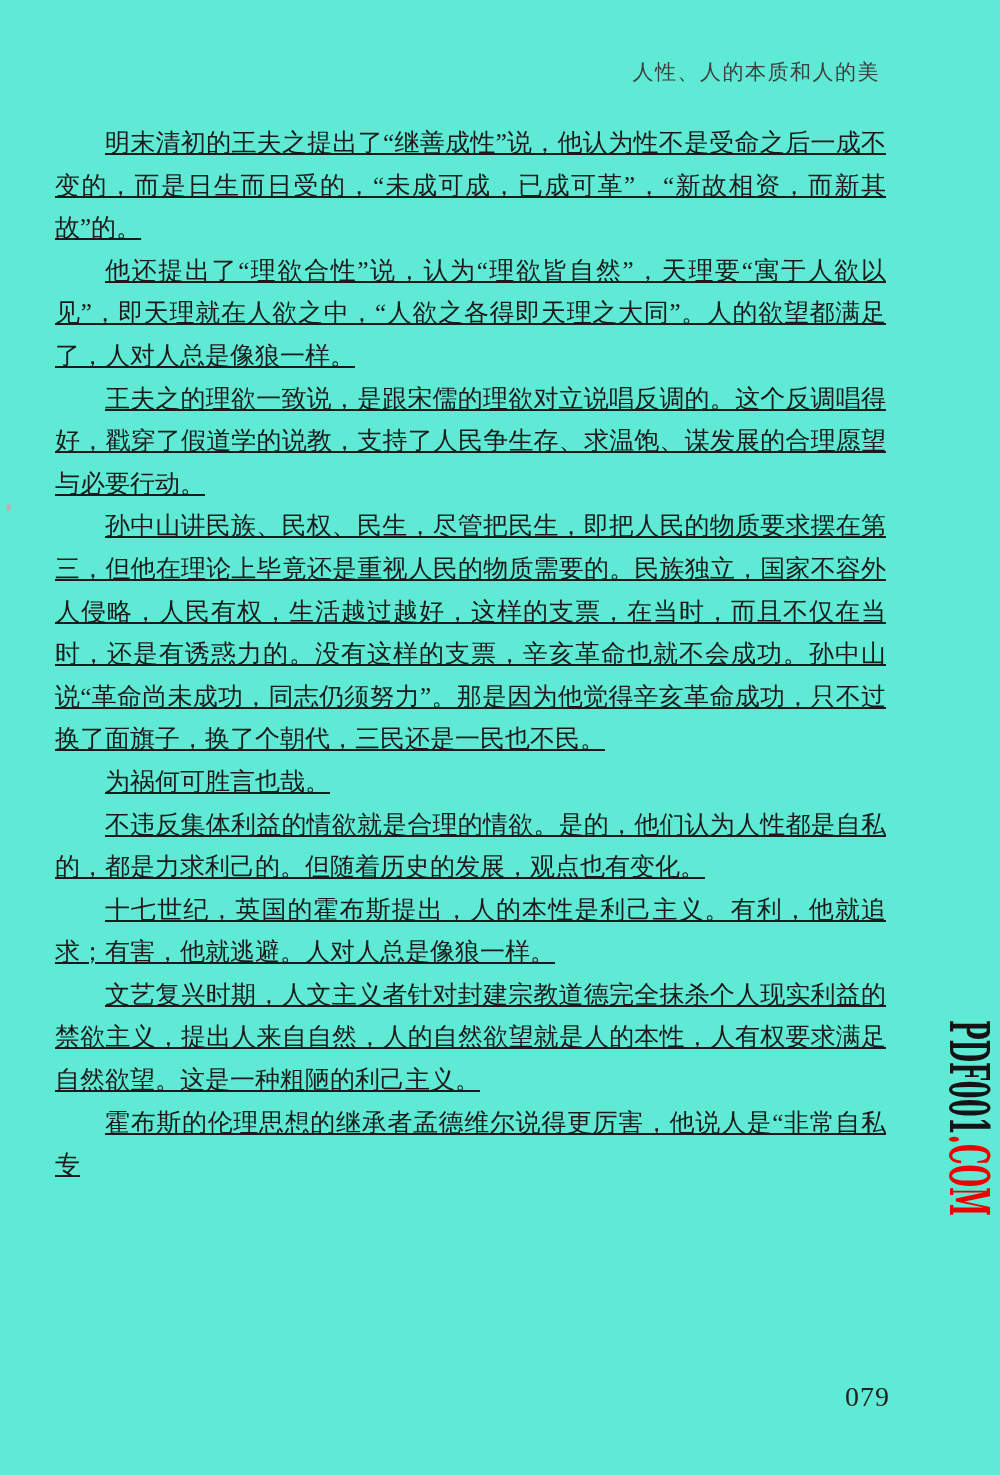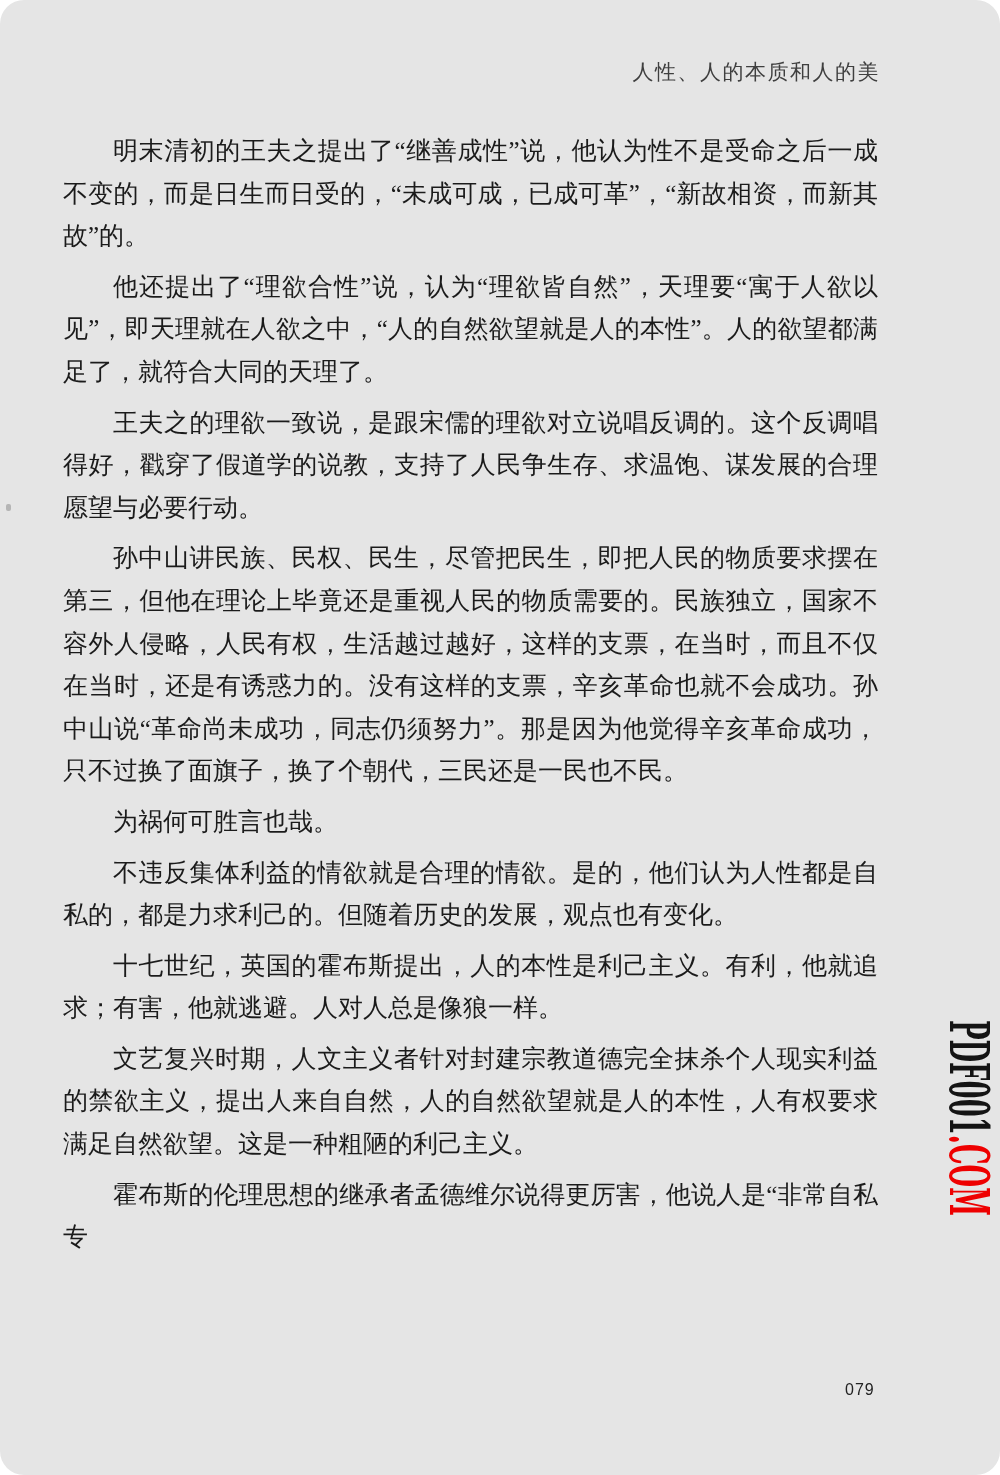--- a/index.html
+++ b/index.html
@@ -29,32 +29,33 @@
     position: absolute;
     left: 55px;
     top: 122px;
     width: 831px;
     font-size: 25px;
     line-height: 42.6px;
     color: #1b1b1b;
     text-align: justify;
   }
   .body-text p {
-    margin: 8px;
+    margin: 0;
     padding: 0;
     text-indent: 2em;
+    text-decoration: underline;
   }
   .page-number {
     position: absolute;
     left: 845px;
     top: 1381px;
-    font-size: 16px;
+    font-size: 28px;
     letter-spacing: 1px;
     color: #222222;
-    font-family: Liberation Sans, sans-serif;
+    font-family: Liberation Serif, serif;
   }
   .watermark {
     position: absolute;
     left: 968px;
     top: 1118px;
     transform: translate(-50%, -50%) rotate(90deg) scaleY(2.05);
     transform-origin: center center;
     white-space: nowrap;
     font-family: "DejaVu Serif", "Liberation Serif", serif;
     font-weight: bold;
@@ -70,29 +71,29 @@
     top: 504px;
     width: 5px;
     height: 7px;
     background: #b5b5b5;
     border-radius: 2px;
   }
 </style>
 </head>
 <body>
 
-<div class="page" style="background: #e5e5e5; border-radius: 24px;">
+<div class="page" style="background: #5eead4;">
 
   <div class="running-head" style="color: rgb(63, 63, 63);">人性、人的本质和人的美</div>
 
   <div class="scan-artifact"></div>
 
   <div class="body-text" id="body-text" style="color: rgb(27, 27, 27);">
       <p>明末清初的王夫之提出了“继善成性”说，他认为性不是受命之后一成不变的，而是日生而日受的，“未成可成，已成可革”，“新故相资，而新其故”的。</p>
-      <p>他还提出了“理欲合性”说，认为“理欲皆自然”，天理要“寓于人欲以见”，即天理就在人欲之中，“人的自然欲望就是人的本性”。人的欲望都满足了，就符合大同的天理了。</p>
+      <p>他还提出了“理欲合性”说，认为“理欲皆自然”，天理要“寓于人欲以见”，即天理就在人欲之中，“人欲之各得即天理之大同”。人的欲望都满足了，人对人总是像狼一样。</p>
       <p>王夫之的理欲一致说，是跟宋儒的理欲对立说唱反调的。这个反调唱得好，戳穿了假道学的说教，支持了人民争生存、求温饱、谋发展的合理愿望与必要行动。</p>
       <p>孙中山讲民族、民权、民生，尽管把民生，即把人民的物质要求摆在第三，但他在理论上毕竟还是重视人民的物质需要的。民族独立，国家不容外人侵略，人民有权，生活越过越好，这样的支票，在当时，而且不仅在当时，还是有诱惑力的。没有这样的支票，辛亥革命也就不会成功。孙中山说“革命尚未成功，同志仍须努力”。那是因为他觉得辛亥革命成功，只不过换了面旗子，换了个朝代，三民还是一民也不民。</p>
       <p>为祸何可胜言也哉。</p>
       <p>不违反集体利益的情欲就是合理的情欲。是的，他们认为人性都是自私的，都是力求利己的。但随着历史的发展，观点也有变化。</p>
       <p>十七世纪，英国的霍布斯提出，人的本性是利己主义。有利，他就追求；有害，他就逃避。人对人总是像狼一样。</p>
       <p>文艺复兴时期，人文主义者针对封建宗教道德完全抹杀个人现实利益的禁欲主义，提出人来自自然，人的自然欲望就是人的本性，人有权要求满足自然欲望。这是一种粗陋的利己主义。</p>
       <p>霍布斯的伦理思想的继承者孟德维尔说得更厉害，他说人是“非常自私专</p>
     </div>
 
   <div class="watermark">

